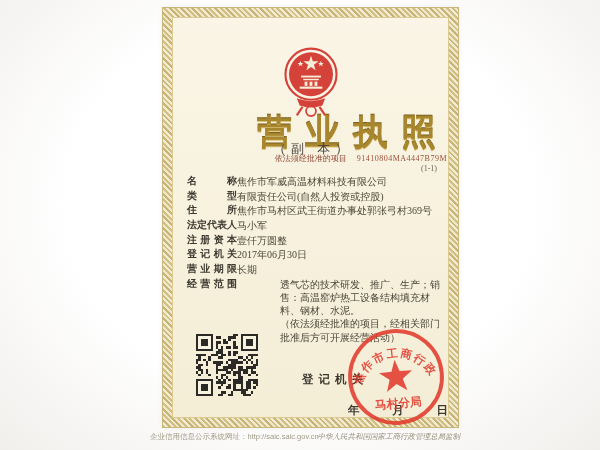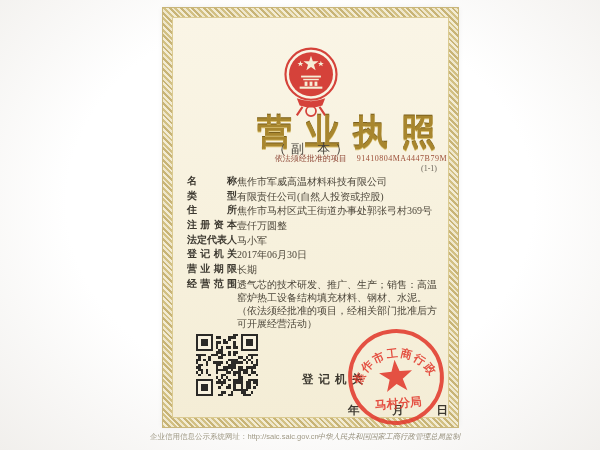--- a/index.html
+++ b/index.html
@@ -29,21 +29,21 @@
     position:absolute; top:123px; left:0; width:100%; text-align:center;
     font-size:13px; color:#45413a; letter-spacing:5px; text-indent:5px; font-weight:normal;
   }
   .credit-line {
     position:absolute; top:136px; right:2px; font-size:8px; color:#8e4736; white-space:nowrap;
   }
   .credit-line .code { color:#9c4f38; letter-spacing:0.5px;margin-left:8px; }
   .page-no { position:absolute; top:147px; right:12px; font-size:8px; color:#6b655a;margin-left:12px; }
   .fields { position:absolute; top:158px; left:15px; right:6px; }
   .frow { display:flex; align-items:flex-start; height:14.7px; }
-  .frow.scope { height:auto; }
+  .frow.scope { height:auto;gap:43px; }
   .flabel {
     flex:0 0 50px; font-size:10px; font-weight:bold; color:#3d3930;
     text-align:justify; text-align-last:justify; line-height:12px;
   }
   .fvalue {
     font-size:10px; color:#4c463a; line-height:13.2px;
     white-space:pre-wrap; max-width:200px;
   }
   .qr { position:absolute; left:24px; top:317px; width:62px; height:62px; }
   .qr svg { width:100%; height:100%; }
@@ -105,26 +105,26 @@
     </div>
     <div class="frow">
       <span class="flabel">类型</span>
       <span class="fvalue">有限责任公司(自然人投资或控股)</span>
     </div>
     <div class="frow">
       <span class="flabel">住所</span>
       <span class="fvalue">焦作市马村区武王街道办事处郭张弓村369号</span>
     </div>
     <div class="frow">
+      <span class="flabel">法定代表人</span>
+      <span class="fvalue">马小军</span>
+    </div>
+    <div class="frow">
       <span class="flabel">注册资本</span>
       <span class="fvalue">壹仟万圆整</span>
-    </div>
-    <div class="frow">
-      <span class="flabel">法定代表人</span>
-      <span class="fvalue">马小军</span>
     </div>
     <div class="frow">
       <span class="flabel">登记机关</span>
       <span class="fvalue">2017年06月30日</span>
     </div>
     <div class="frow">
       <span class="flabel">营业期限</span>
       <span class="fvalue">长期</span>
     </div>
     <div class="frow scope">

